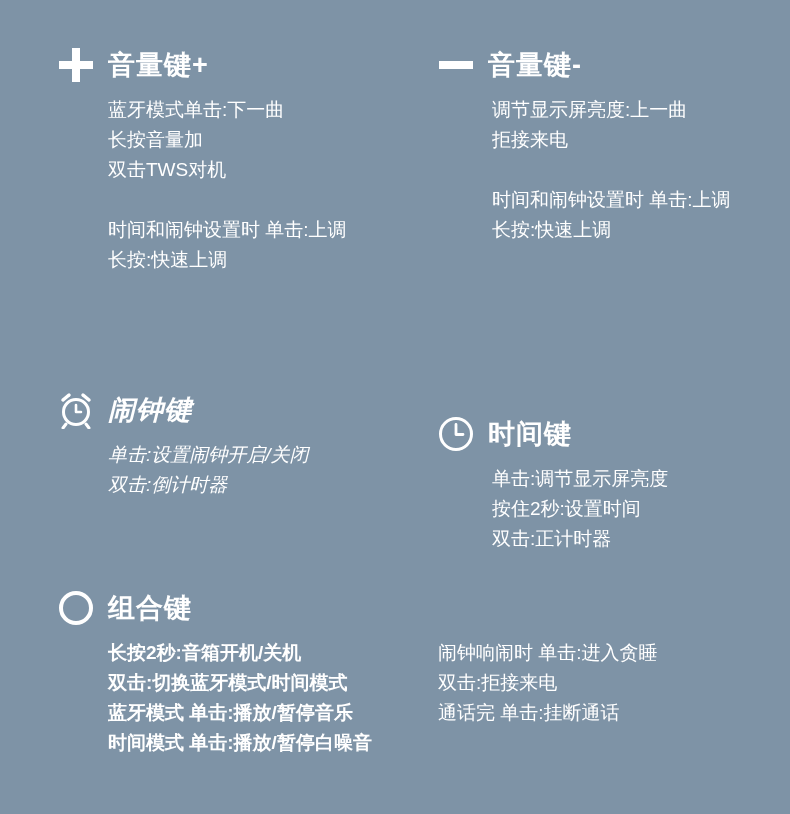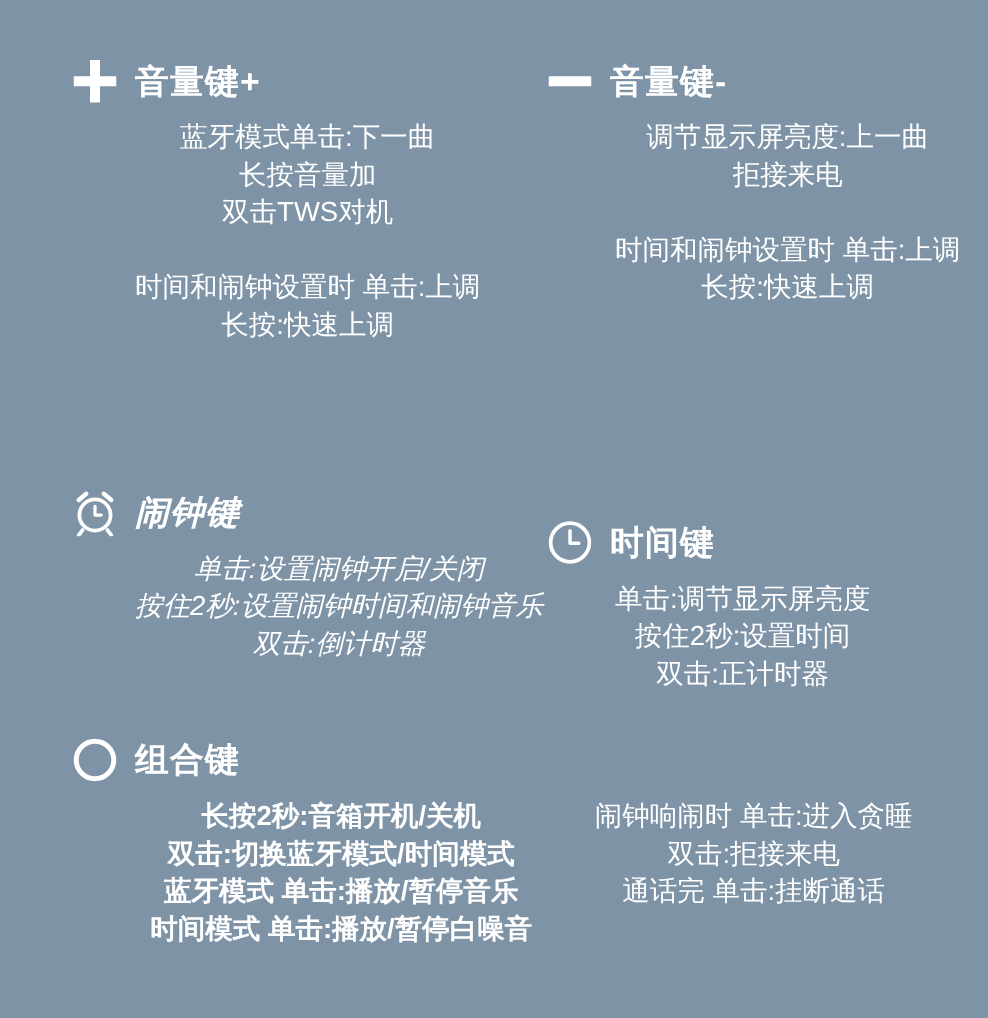--- a/index.html
+++ b/index.html
@@ -15,21 +15,20 @@
     overflow: hidden;
     position: relative;
   }
   .page {
     position: relative;
     width: 790px;
     height: 814px;
   }
   .section {
     position: absolute;
-    text-align: center;
   }
   .head {
     display: flex;
     align-items: center;
     gap: 12px;
     margin-bottom: 10px;
   }
   .icon {
     width: 40px;
     height: 40px;
@@ -45,21 +44,21 @@
     font-size: 27px;
     font-weight: 700;
     letter-spacing: 1px;
     line-height: 1;
     white-space: nowrap;
   }
   .lines {
     padding-left: 52px;
   }
   .line {
-    font-size: 22px;
+    font-size: 19px;
     line-height: 30px;
     white-space: nowrap;
   }
   .line.gap {
     margin-top: 30px;
   }
   
   #sec-volup   { left: 56px;  top: 45px; }
   #sec-voldown { left: 436px; top: 45px; }
   #sec-alarm   { left: 56px;  top: 390px; font-style: italic; }
@@ -126,21 +125,20 @@
           <path d="M32 9 L26 4" stroke="#ffffff" stroke-width="3.5" stroke-linecap="round"></path>
           <path d="M19 14 L19 21 L24 21" fill="none" stroke="#ffffff" stroke-width="2.6" stroke-linecap="round" stroke-linejoin="round"></path>
           <path d="M9 33 L6 37" stroke="#ffffff" stroke-width="3" stroke-linecap="round"></path>
           <path d="M29 33 L32 37" stroke="#ffffff" stroke-width="3" stroke-linecap="round"></path>
         </svg>
       </span>
       <span class="title">闹钟键</span>
     </div>
     <div class="lines">
       <div class="line">单击:设置闹钟开启/关闭</div>
-      <div class="line">按住2秒:设置闹钟时间和闹钟音乐</div>
       <div class="line">双击:倒计时器</div>
     </div>
   </div>
 
   <div class="section" id="sec-time">
     <div class="head">
       <span class="icon">
         <svg width="38" height="38" viewBox="0 0 38 38">
           <circle cx="19" cy="19" r="15.5" fill="none" stroke="#ffffff" stroke-width="3"></circle>
           <path d="M19 9.5 L19 19.5 L26 19.5" fill="none" stroke="#ffffff" stroke-width="2.8" stroke-linecap="round" stroke-linejoin="round"></path>

